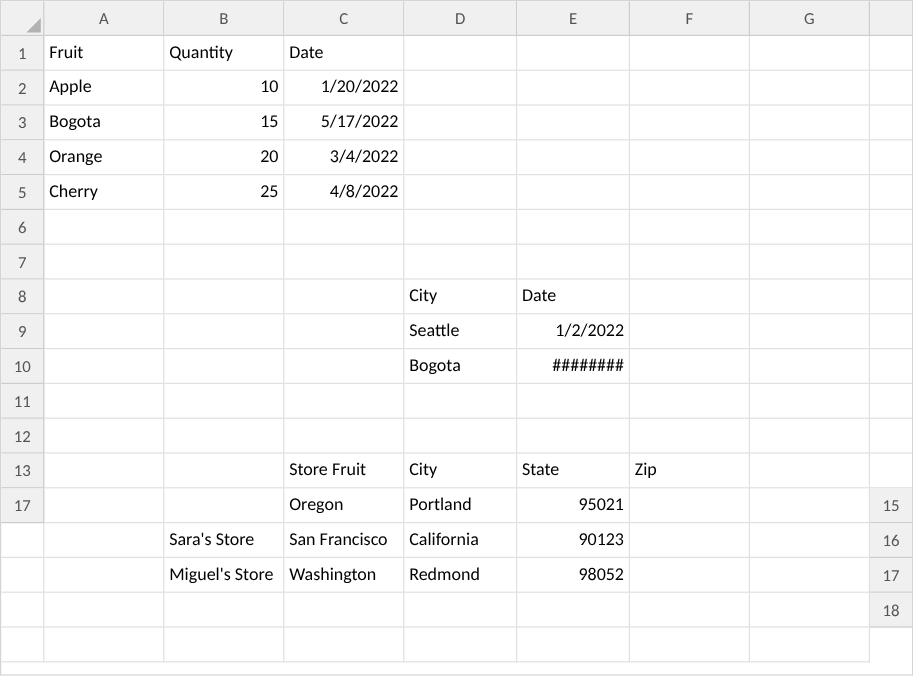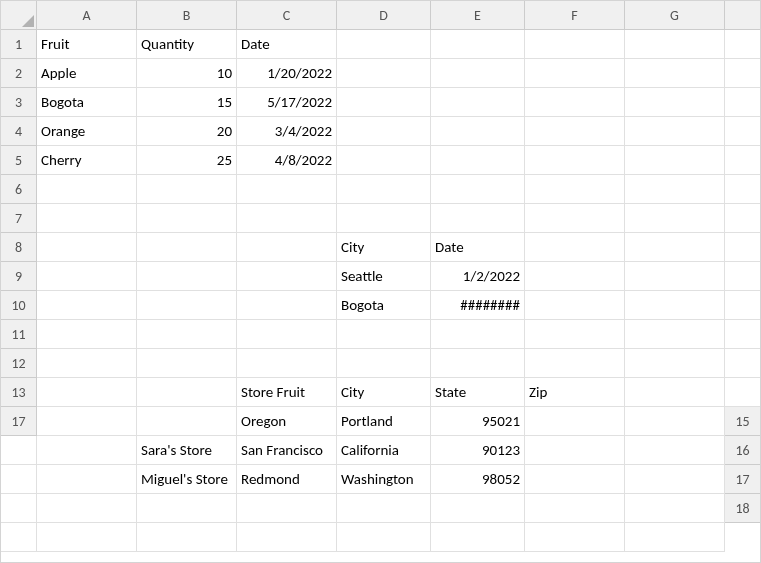--- a/index.html
+++ b/index.html
@@ -202,22 +202,22 @@
     <div class="cell txt">Sara's Store</div>
     <div class="cell txt">San Francisco</div>
     <div class="cell txt">California</div>
     <div class="cell num">90123</div>
     <div class="cell txt"></div>
     <div class="cell txt"></div>
     <div class="rowhdr">16</div>
     <div class="cell txt"></div>
     <div class="cell txt"></div>
     <div class="cell txt">Miguel's Store</div>
+    <div class="cell txt">Washington</div>
     <div class="cell txt">Redmond</div>
-    <div class="cell txt">Washington</div>
     <div class="cell num">98052</div>
     <div class="cell txt"></div>
     <div class="cell txt"></div>
     <div class="rowhdr">17</div>
     <div class="cell txt"></div>
     <div class="cell txt"></div>
     <div class="cell txt"></div>
     <div class="cell txt"></div>
     <div class="cell txt"></div>
     <div class="cell txt"></div>

